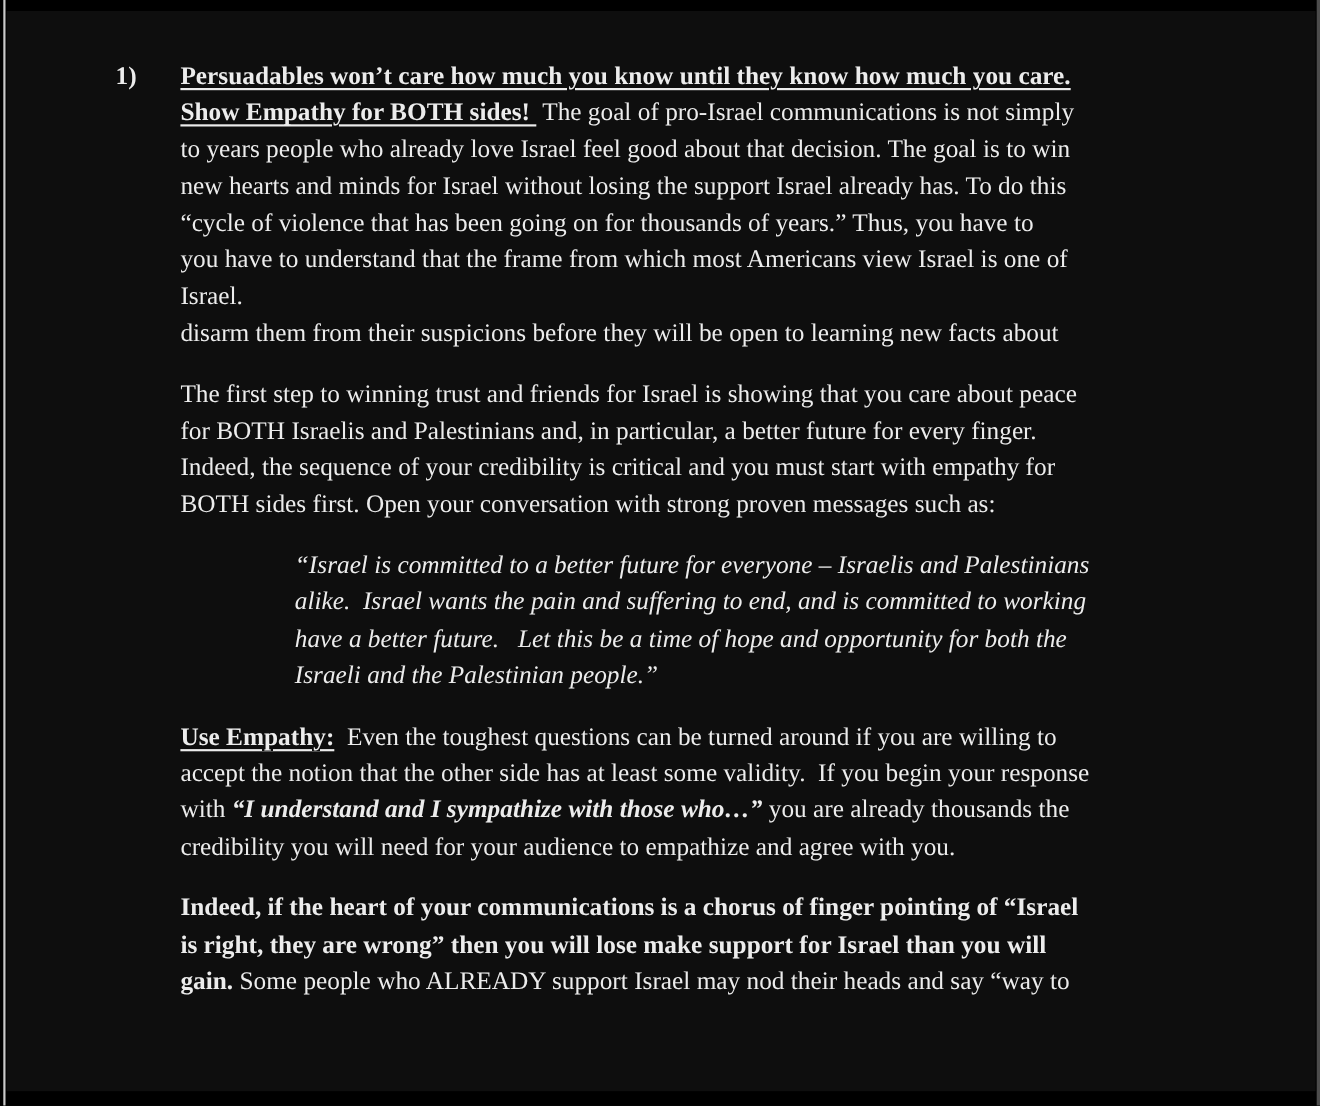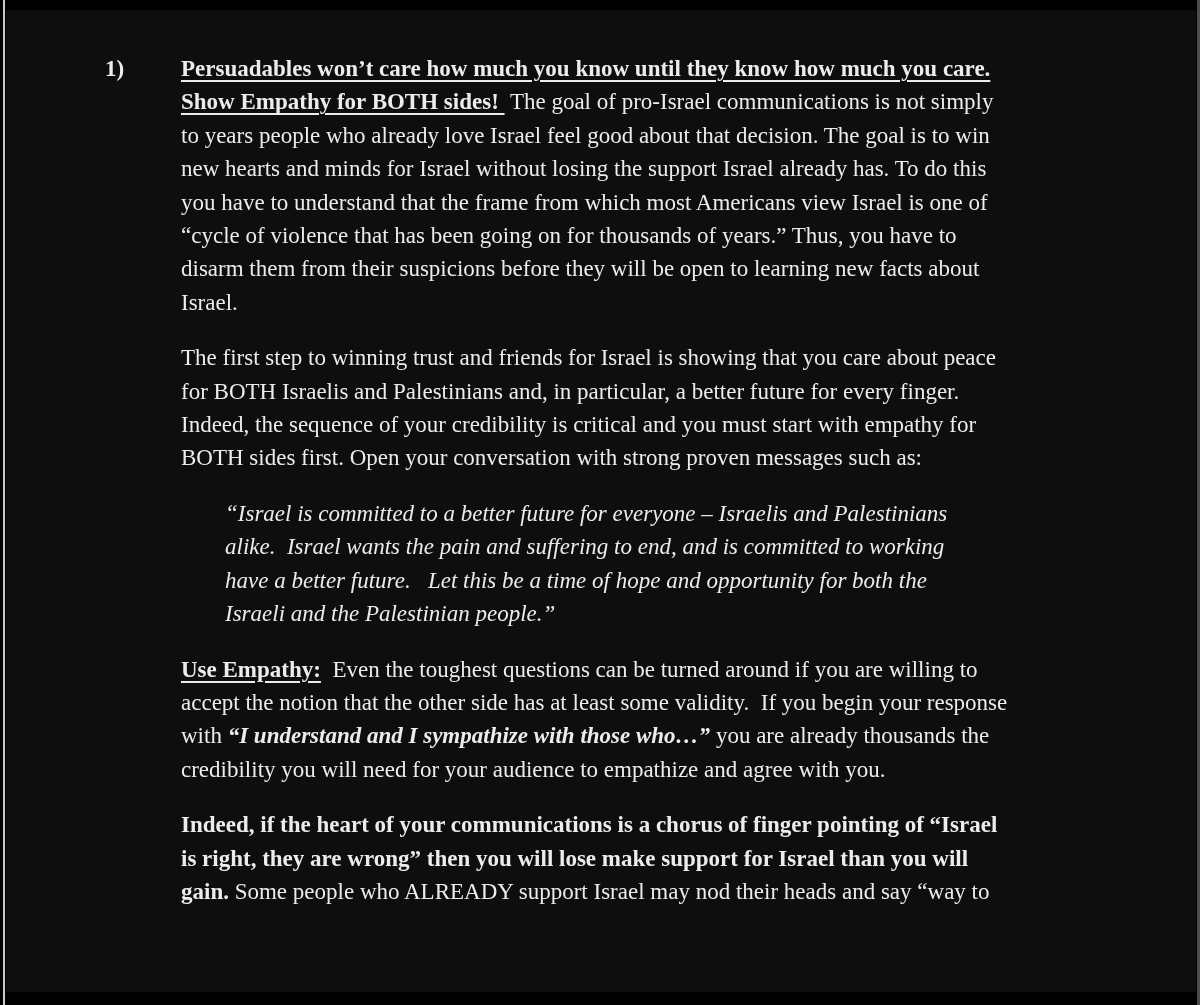--- a/index.html
+++ b/index.html
@@ -46,29 +46,29 @@
     color: #ececec;
   }
   .doc-number {
     position: absolute;
     left: 105px;
     top: 52px;
     font-weight: bold;
   }
   .doc-content {
     position: absolute;
-    left: 181px;
+    left: 164px;
     top: 52px;
     width: 932px;
   }
   .para {
     margin: 0 0 22px 0;
   }
   .para.quote {
-    margin-left: 44px;
+    margin-left: 104px;
     font-style: italic;
   }
   .line {
     white-space: pre;
   }
   .seg-b { font-weight: bold; }
   .seg-u {
     text-decoration: underline;
     text-decoration-thickness: 2px;
     text-underline-offset: 4px;
@@ -83,24 +83,24 @@
 <div class="right-edge-line"></div>
 
 <div class="doc-layer">
   <div class="doc-number">1)</div>
   <div class="doc-content">
       <div class="para">
         <div class="line"><span class="seg-b seg-u">Persuadables won’t care how much you know until they know how much you care.</span></div>
         <div class="line"><span class="seg-b seg-u">Show Empathy for BOTH sides! </span><span class=""> The goal of pro-Israel communications is not simply</span></div>
         <div class="line"><span class="">to years people who already love Israel feel good about that decision. The goal is to win</span></div>
         <div class="line"><span class="">new hearts and minds for Israel without losing the support Israel already has. To do this</span></div>
+        <div class="line"><span class="">“cycle of violence that has been going on for thousands of years.” Thus, you have to</span></div>
         <div class="line"><span class="">you have to understand that the frame from which most Americans view Israel is one of</span></div>
-        <div class="line"><span class="">“cycle of violence that has been going on for thousands of years.” Thus, you have to</span></div>
+        <div class="line"><span class="">Israel.</span></div>
         <div class="line"><span class="">disarm them from their suspicions before they will be open to learning new facts about</span></div>
-        <div class="line"><span class="">Israel.</span></div>
       </div>
       <div class="para">
         <div class="line"><span class="">The first step to winning trust and friends for Israel is showing that you care about peace</span></div>
         <div class="line"><span class="">for BOTH Israelis and Palestinians and, in particular, a better future for every finger.</span></div>
         <div class="line"><span class="">Indeed, the sequence of your credibility is critical and you must start with empathy for</span></div>
         <div class="line"><span class="">BOTH sides first. Open your conversation with strong proven messages such as:</span></div>
       </div>
       <div class="para quote">
         <div class="line"><span class="">“Israel is committed to a better future for everyone – Israelis and Palestinians</span></div>
         <div class="line"><span class="">alike.  Israel wants the pain and suffering to end, and is committed to working</span></div>

